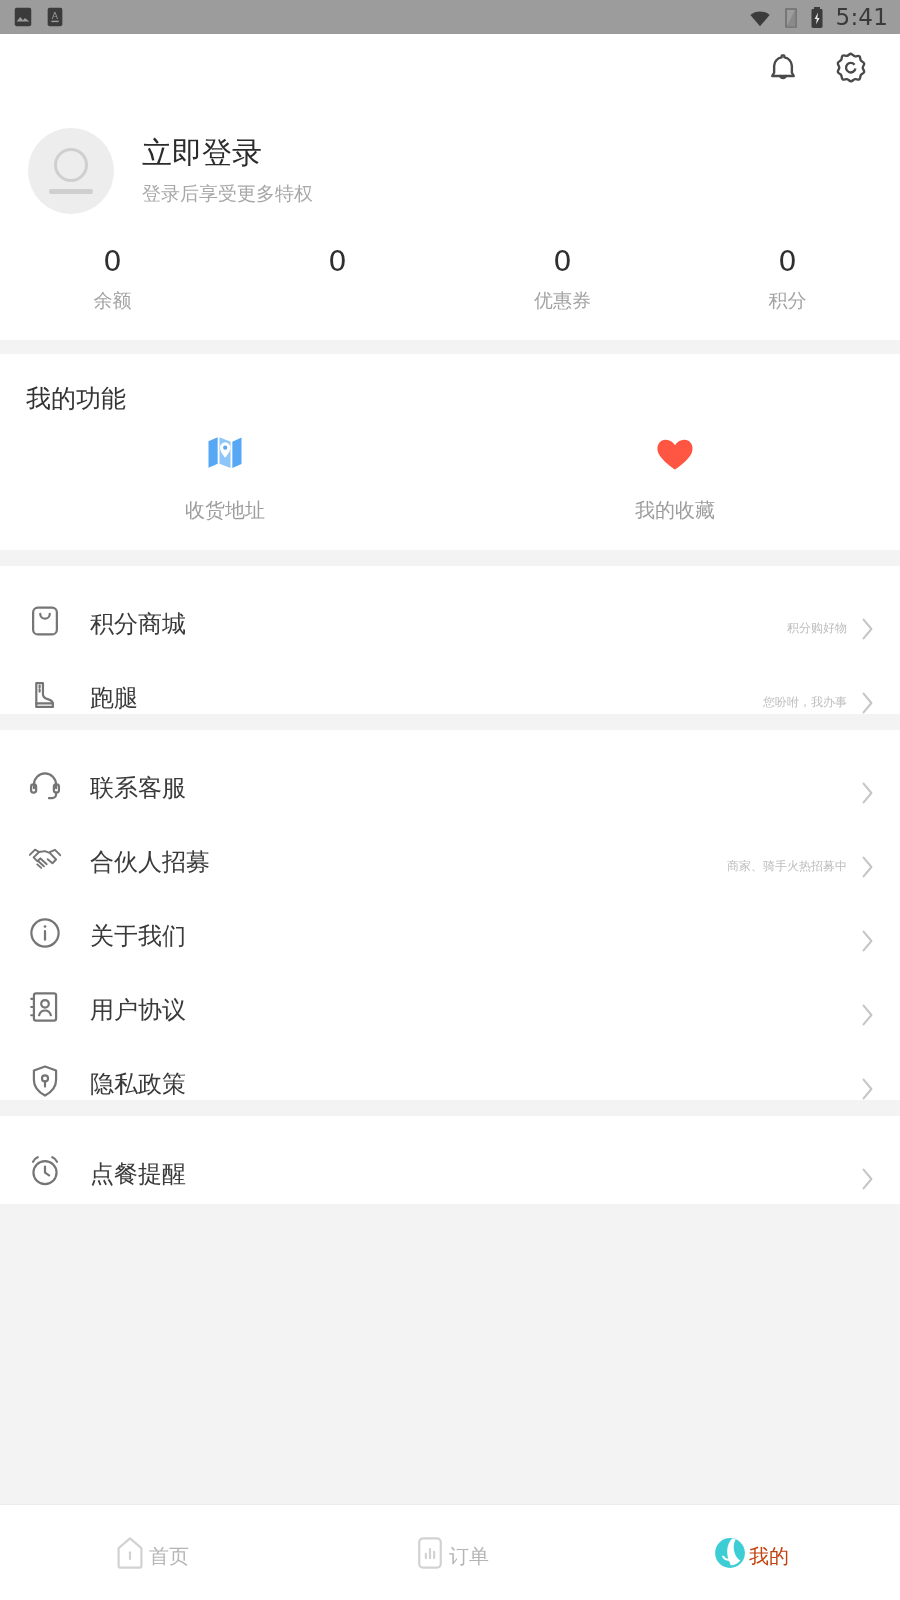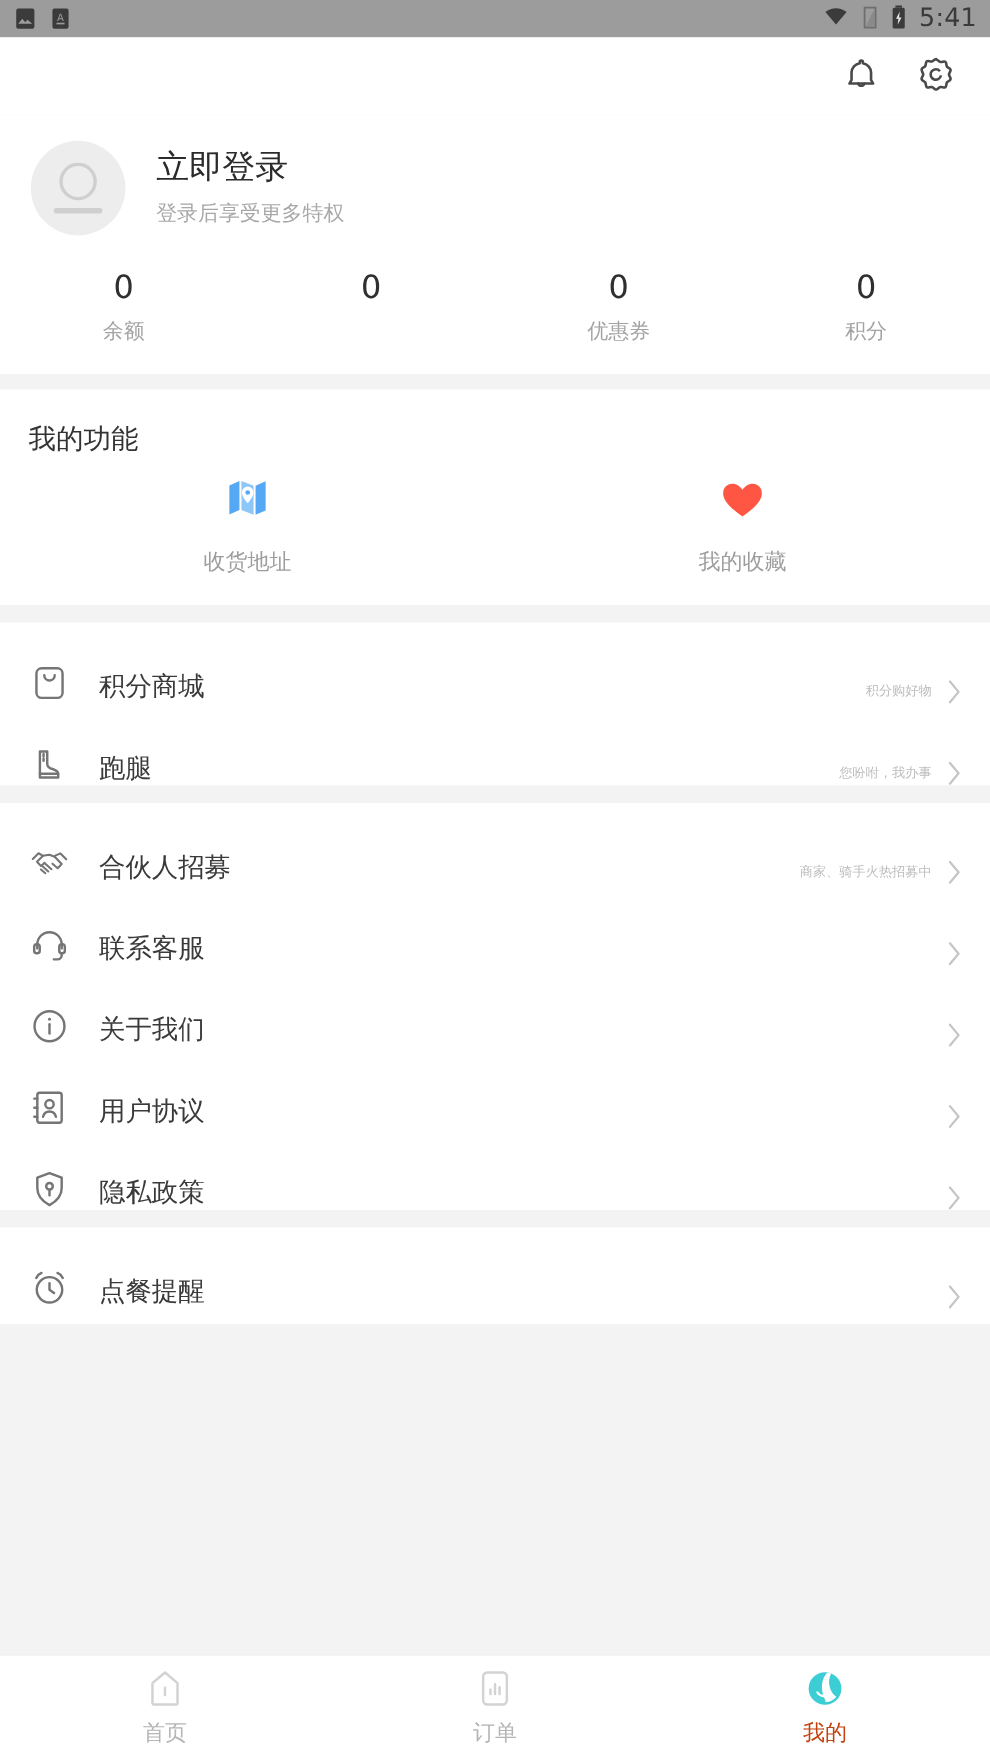--- a/index.html
+++ b/index.html
@@ -10,21 +10,21 @@
     overflow: hidden;
   }
   .phone { position: relative; width: 900px; height: 1600px; background: #f3f3f3; }
 
   
   .statusbar {
     height: 34px; background: #9c9c9c; display: flex; align-items: center;
     padding: 0 12px; color: #3b3b3b;
   }
   .sb-left { display: flex; align-items: center; gap: 10px; }
-  .sb-right { margin-left: auto; display: flex; align-items: flex-start; gap: 9px; }
+  .sb-right { margin-left: auto; display: flex; align-items: flex-end; gap: 9px; }
   .sb-ico { display: block; }
   .sb-time { font-size: 23px; color: #3a3a3a; letter-spacing: .2px; font-weight: 500; margin-left: 2px; }
 
   
   .appbar {
     height: 70px; background: #fff; display: flex; align-items: center;
     justify-content: flex-end; padding: 0 30px; gap: 30px;
   }
   .appbar .ic { width: 38px; height: 38px; display: block; cursor: pointer; }
 
@@ -71,21 +71,21 @@
   .chev { width: 13px; height: 22px; display: block; }
 
   
   .filler { background: #f3f3f3; }
 
   
   .tabbar {
     position: absolute; left: 0; bottom: 0; width: 900px; height: 96px;
     background: #fff; display: flex; border-top: 1px solid #ececec;
   }
-  .tab { flex: 1; display: flex; flex-direction: column; align-items: center;
+  .tab { flex: 1; display: flex; flex-direction: row; align-items: center;
          justify-content: center; cursor: pointer; }
   .tab-ic { width: 38px; height: 38px; display: block; }
   .tab-label { font-size: 20px; color: #b5b5b5; margin-top: 8px; }
   .tab.active .tab-label { color: #c2410c; }
 </style>
 </head>
 <body>
 
 <div class="phone">
 
@@ -213,52 +213,52 @@
             <path d="M1.5 1l5 6-5 6"></path>
           </svg>
       </span>
     </div>
   </div>
 
   <div class="gap"></div>
 
   <div class="card">
     <div class="row">
+      <svg class="row-ic" viewBox="0 0 24 24" fill="none" stroke="#757575" stroke-width="1.4" stroke-linecap="round" stroke-linejoin="round">
+        <path d="M5 14v-2.3a7 7 0 0 1 14 0V14"></path>
+        <rect x="3.2" y="11.6" width="3.2" height="5.2" rx="1.5"></rect>
+        <rect x="17.6" y="11.6" width="3.2" height="5.2" rx="1.5"></rect>
+        <path d="M19 16.8v1.1a2.4 2.4 0 0 1-2.4 2.4h-2.1"></path>
+      </svg>
+      <span class="row-label">联系客服</span>
+      <span class="row-right">
+        <span class="row-hint"></span>
+        <svg class="chev" viewBox="0 0 8 14" fill="none" stroke="#c5c5c5" stroke-width="1.3" stroke-linecap="round" stroke-linejoin="round">
+            <path d="M1.5 1l5 6-5 6"></path>
+          </svg>
+      </span>
+    </div>
+    <div class="row">
       <svg class="row-ic" viewBox="0 0 24 24" fill="none" stroke="#757575" stroke-width="1.2" stroke-linecap="round" stroke-linejoin="round">
         <path d="M2.4 9.4l3.3-3.3 2.6 1.5 3.6-.6 3.1 1.1"></path>
         <path d="M21.6 9.6l-3.3-3.4-3 1.3"></path>
         <path d="M15 8.1l4 4.2-2.3 2.4-3-2.6"></path>
         <path d="M8.3 7.6L4.8 11l2.3 2.4 2-1.7"></path>
         <path d="M9.1 11.7l4 3.6M8 13.6l3.3 3M7.1 15.4l2.5 2.2"></path>
       </svg>
       <span class="row-label">合伙人招募</span>
       <span class="row-right">
         <span class="row-hint">商家、骑手火热招募中</span>
         <svg class="chev" viewBox="0 0 8 14" fill="none" stroke="#c5c5c5" stroke-width="1.3" stroke-linecap="round" stroke-linejoin="round">
             <path d="M1.5 1l5 6-5 6"></path>
           </svg>
       </span>
     </div>
     <div class="row">
       <svg class="row-ic" viewBox="0 0 24 24" fill="none" stroke="#757575" stroke-width="1.4" stroke-linecap="round" stroke-linejoin="round">
-        <path d="M5 14v-2.3a7 7 0 0 1 14 0V14"></path>
-        <rect x="3.2" y="11.6" width="3.2" height="5.2" rx="1.5"></rect>
-        <rect x="17.6" y="11.6" width="3.2" height="5.2" rx="1.5"></rect>
-        <path d="M19 16.8v1.1a2.4 2.4 0 0 1-2.4 2.4h-2.1"></path>
-      </svg>
-      <span class="row-label">联系客服</span>
-      <span class="row-right">
-        <span class="row-hint"></span>
-        <svg class="chev" viewBox="0 0 8 14" fill="none" stroke="#c5c5c5" stroke-width="1.3" stroke-linecap="round" stroke-linejoin="round">
-            <path d="M1.5 1l5 6-5 6"></path>
-          </svg>
-      </span>
-    </div>
-    <div class="row">
-      <svg class="row-ic" viewBox="0 0 24 24" fill="none" stroke="#757575" stroke-width="1.4" stroke-linecap="round" stroke-linejoin="round">
         <circle cx="12" cy="12" r="8.6"></circle>
         <path d="M12 10.8v5.4"></path>
         <circle cx="12" cy="7.9" r=".85" fill="#757575" stroke="none"></circle>
       </svg>
       <span class="row-label">关于我们</span>
       <span class="row-right">
         <span class="row-hint"></span>
         <svg class="chev" viewBox="0 0 8 14" fill="none" stroke="#c5c5c5" stroke-width="1.3" stroke-linecap="round" stroke-linejoin="round">
             <path d="M1.5 1l5 6-5 6"></path>
           </svg>

